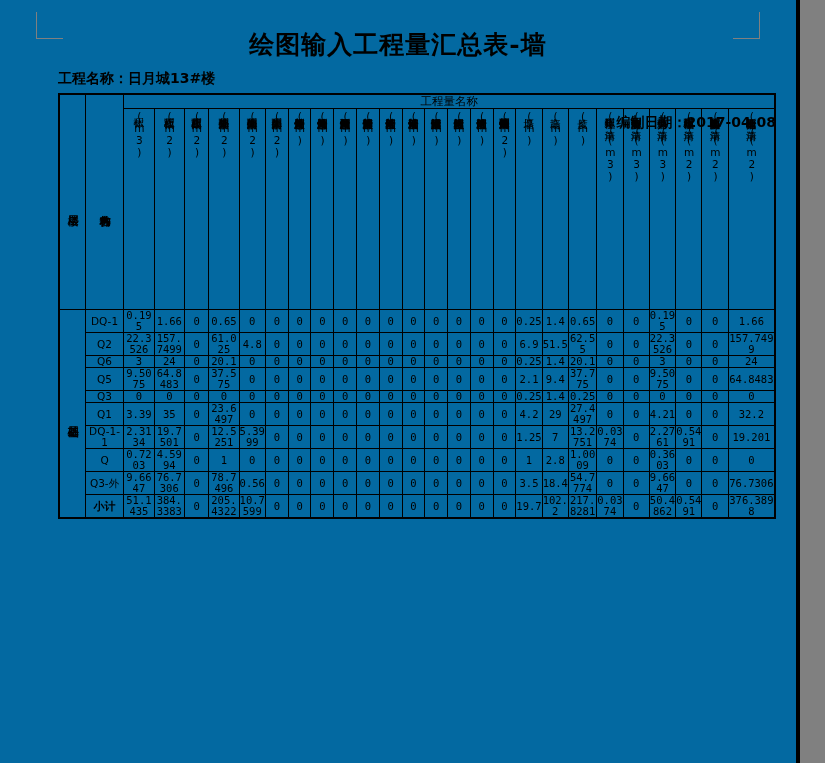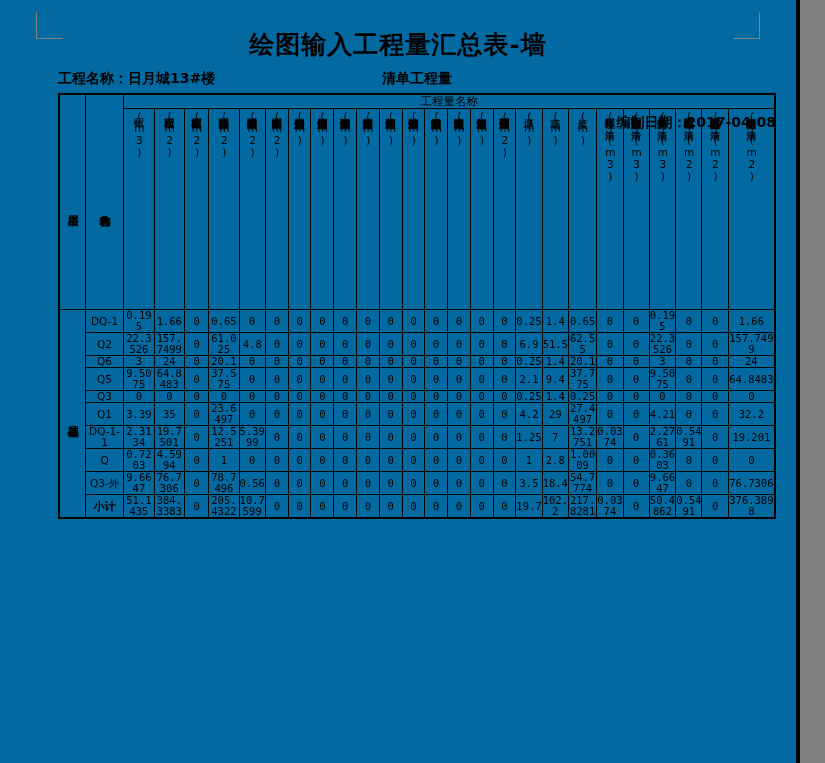--- a/index.html
+++ b/index.html
@@ -104,21 +104,20 @@
 
 <div id="page">
 
   <div class="mark tl"></div>
   <div class="mark tr"></div>
 
   <div class="title">绘图输入工程量汇总表-墙</div>
 
   <div class="meta">
     <span class="m-left"><span>工程名称：</span><span>日月城13#楼</span></span>
-    <span class="m-center">清单工程量</span>
     <span class="m-right"><span>编制日期：</span><span>2017-04-08</span></span>
   </div>
 
   <table class="grid">
     <colgroup id="cg">
         <col style="width: 26px;">
         <col style="width: 38px;">
         <col style="width: 30px;">
         <col style="width: 30px;">
         <col style="width: 24px;">

